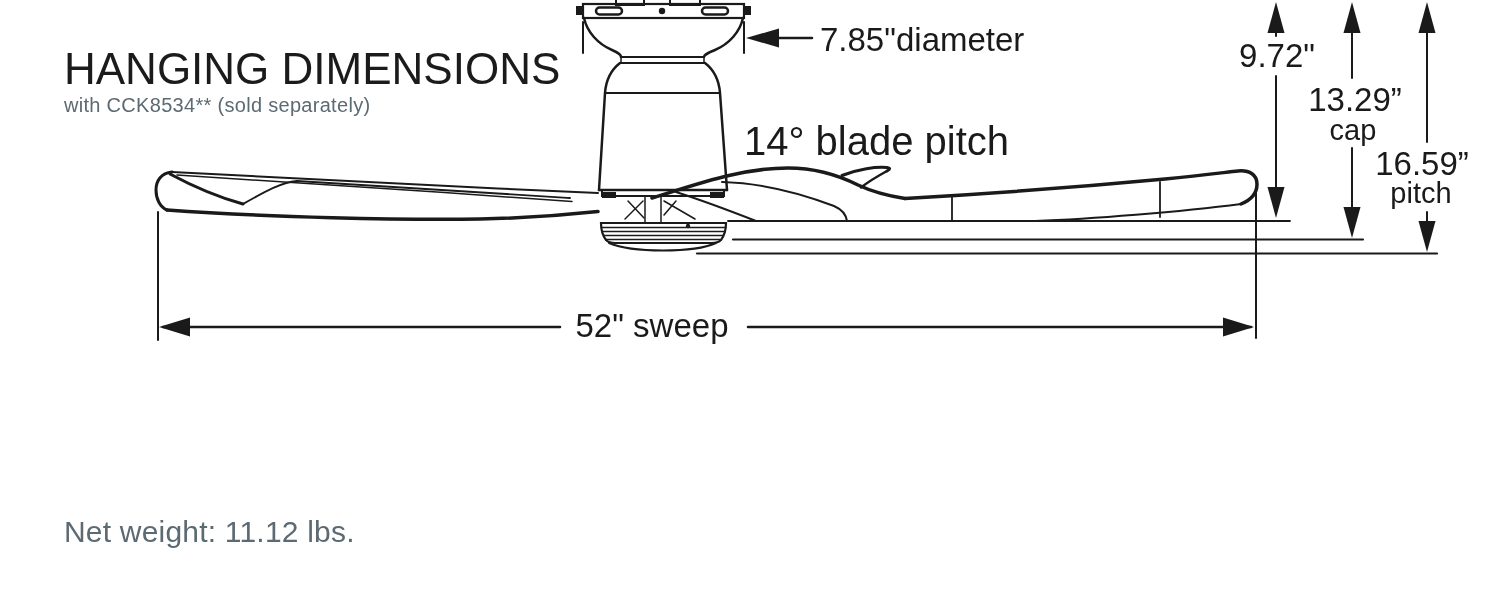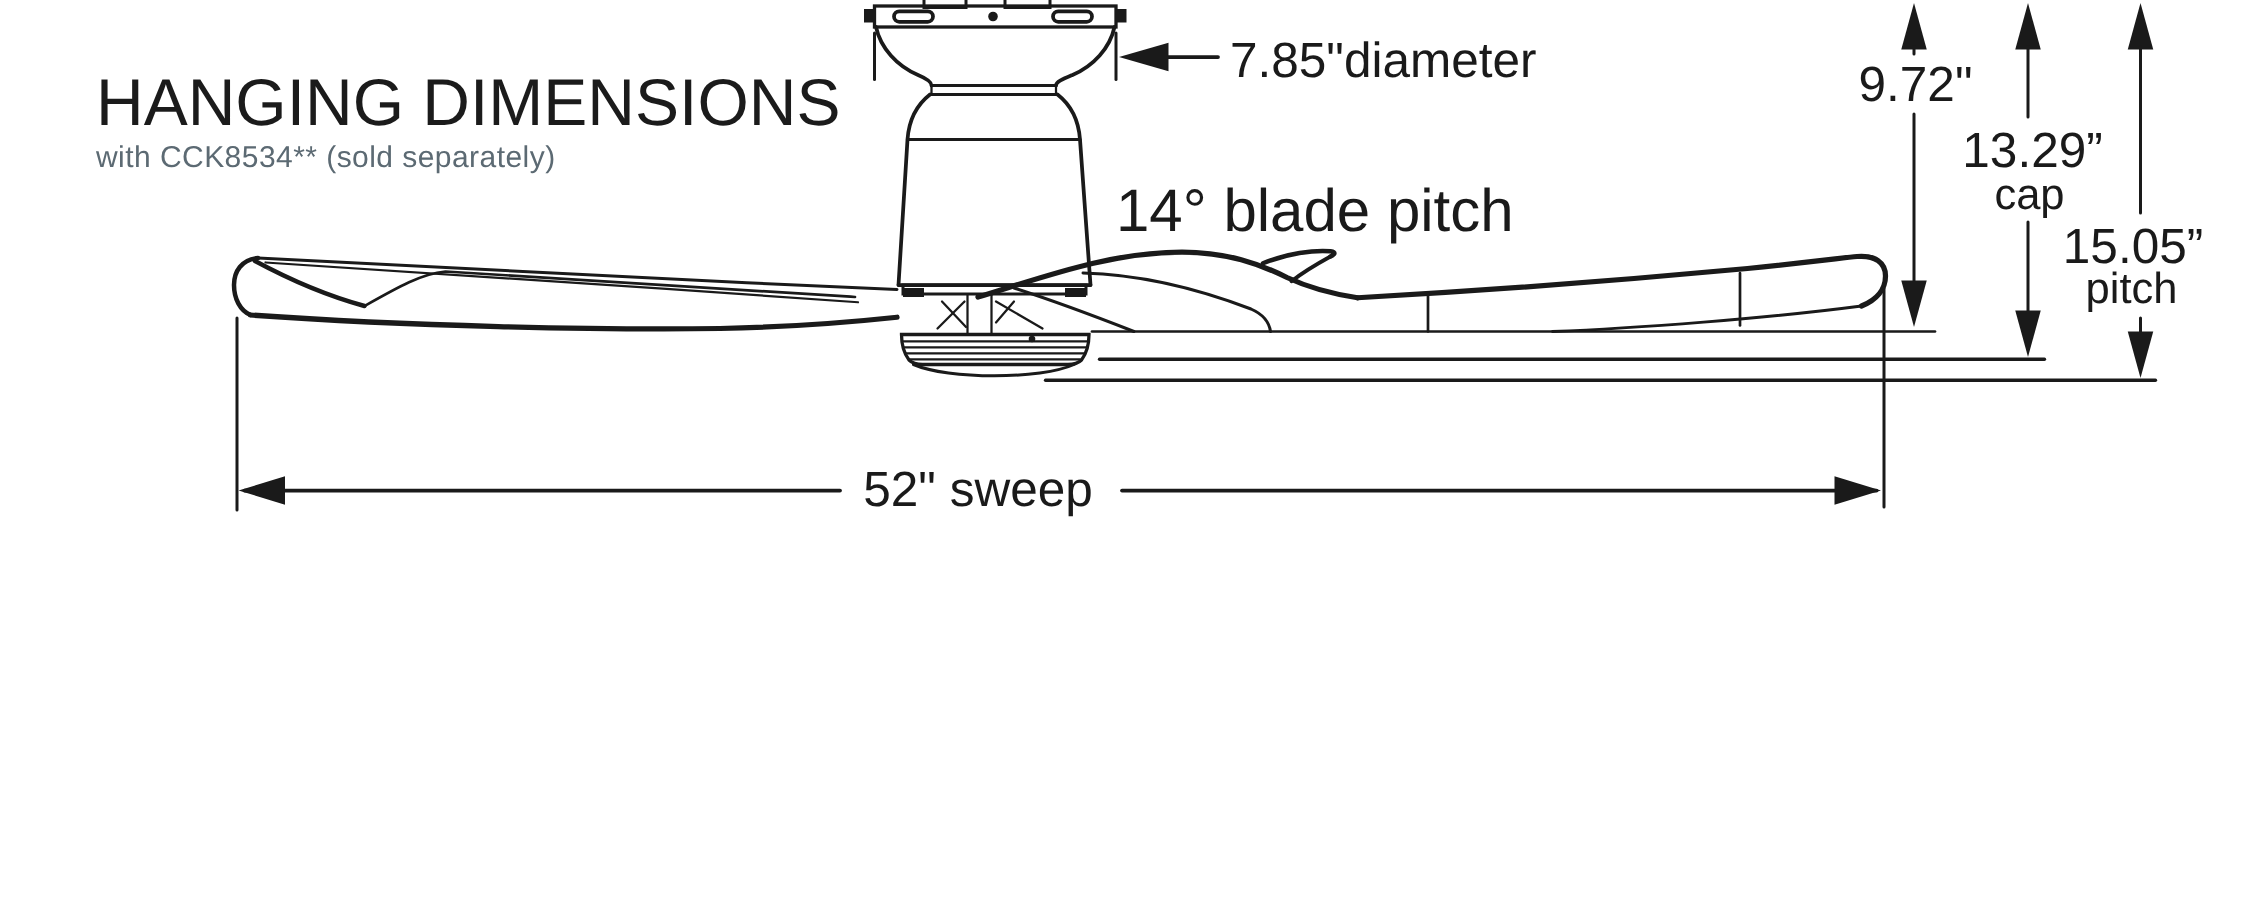--- a/index.html
+++ b/index.html
@@ -141,16 +141,17 @@
     </g>
   </svg>
 
   <div class="txt title">HANGING DIMENSIONS</div>
   <div class="txt subtitle">with CCK8534** (sold separately)</div>
   <div class="txt dia">7.85"diameter</div>
   <div class="txt pitch">14° blade pitch</div>
   <div class="txt dimnum d1">9.72"</div>
   <div class="txt dimnum d2">13.29”</div>
   <div class="txt dimword d2w">cap</div>
-  <div class="txt dimnum d3">15.05”</div>
+  <div class="txt dimnum d3">16.59”</div>
   <div class="txt dimword d3w">pitch</div>
   <div class="txt sweep">52" sweep</div>
+  <div class="txt net">Net weight: 11.12 lbs.</div>
 </div>
 
 </body></html>

